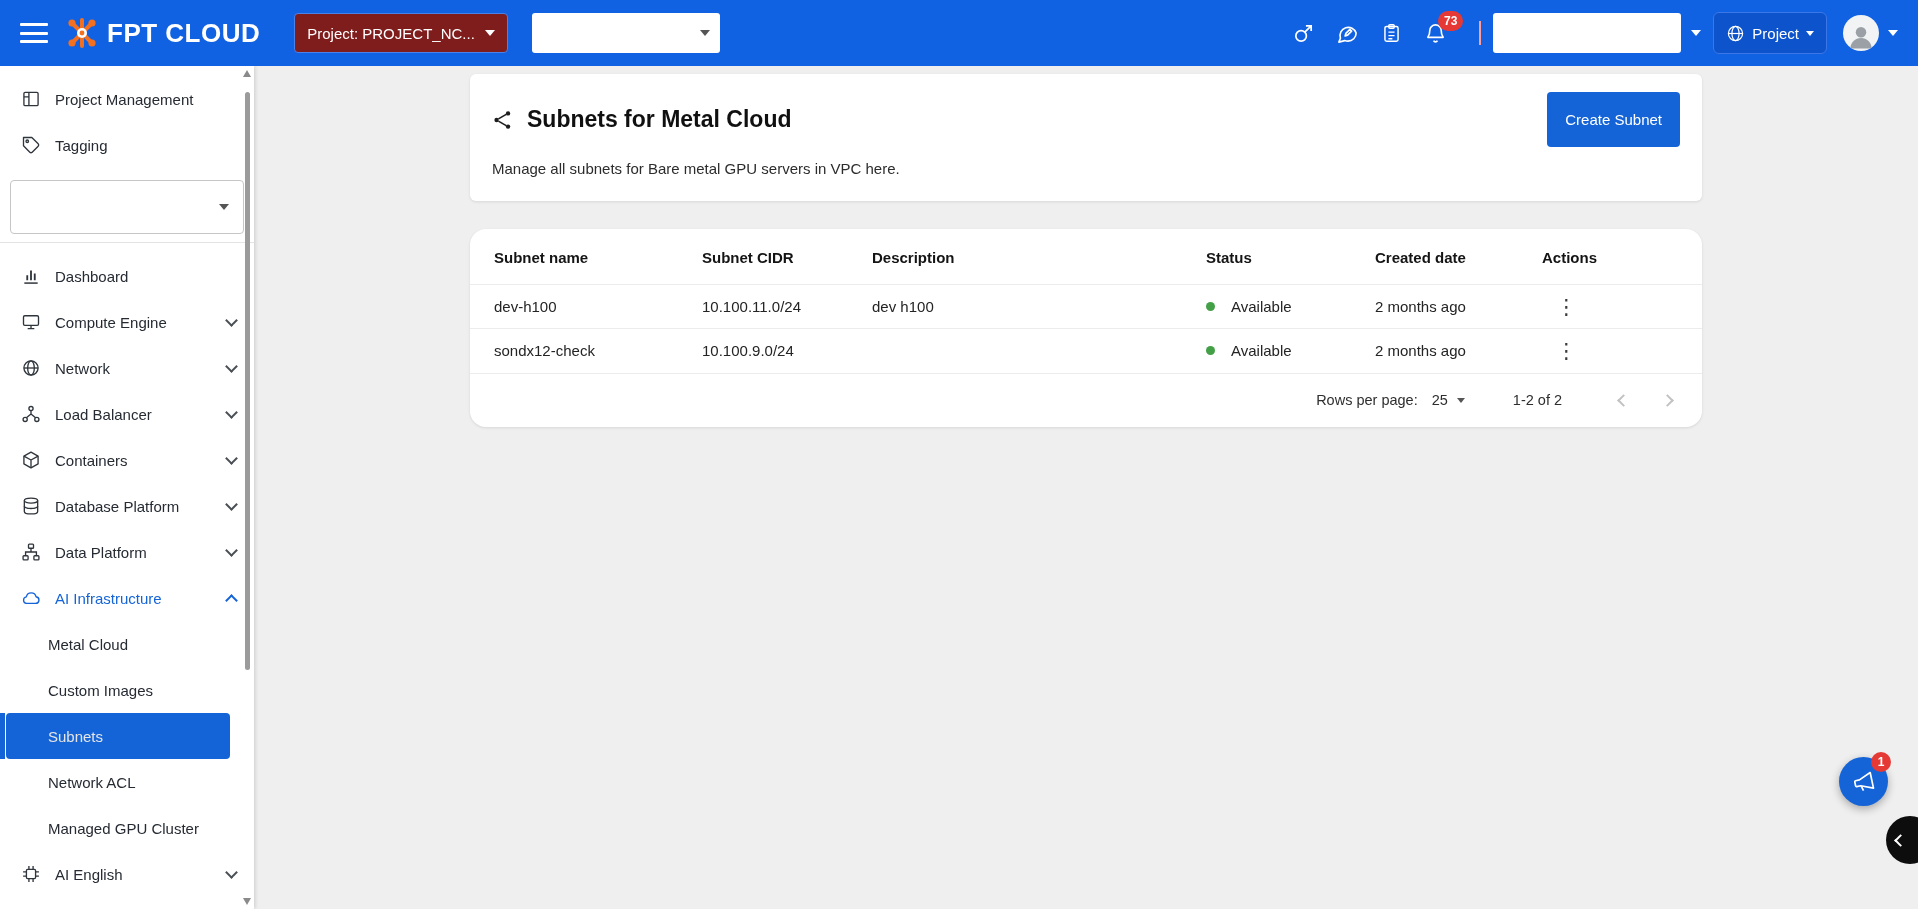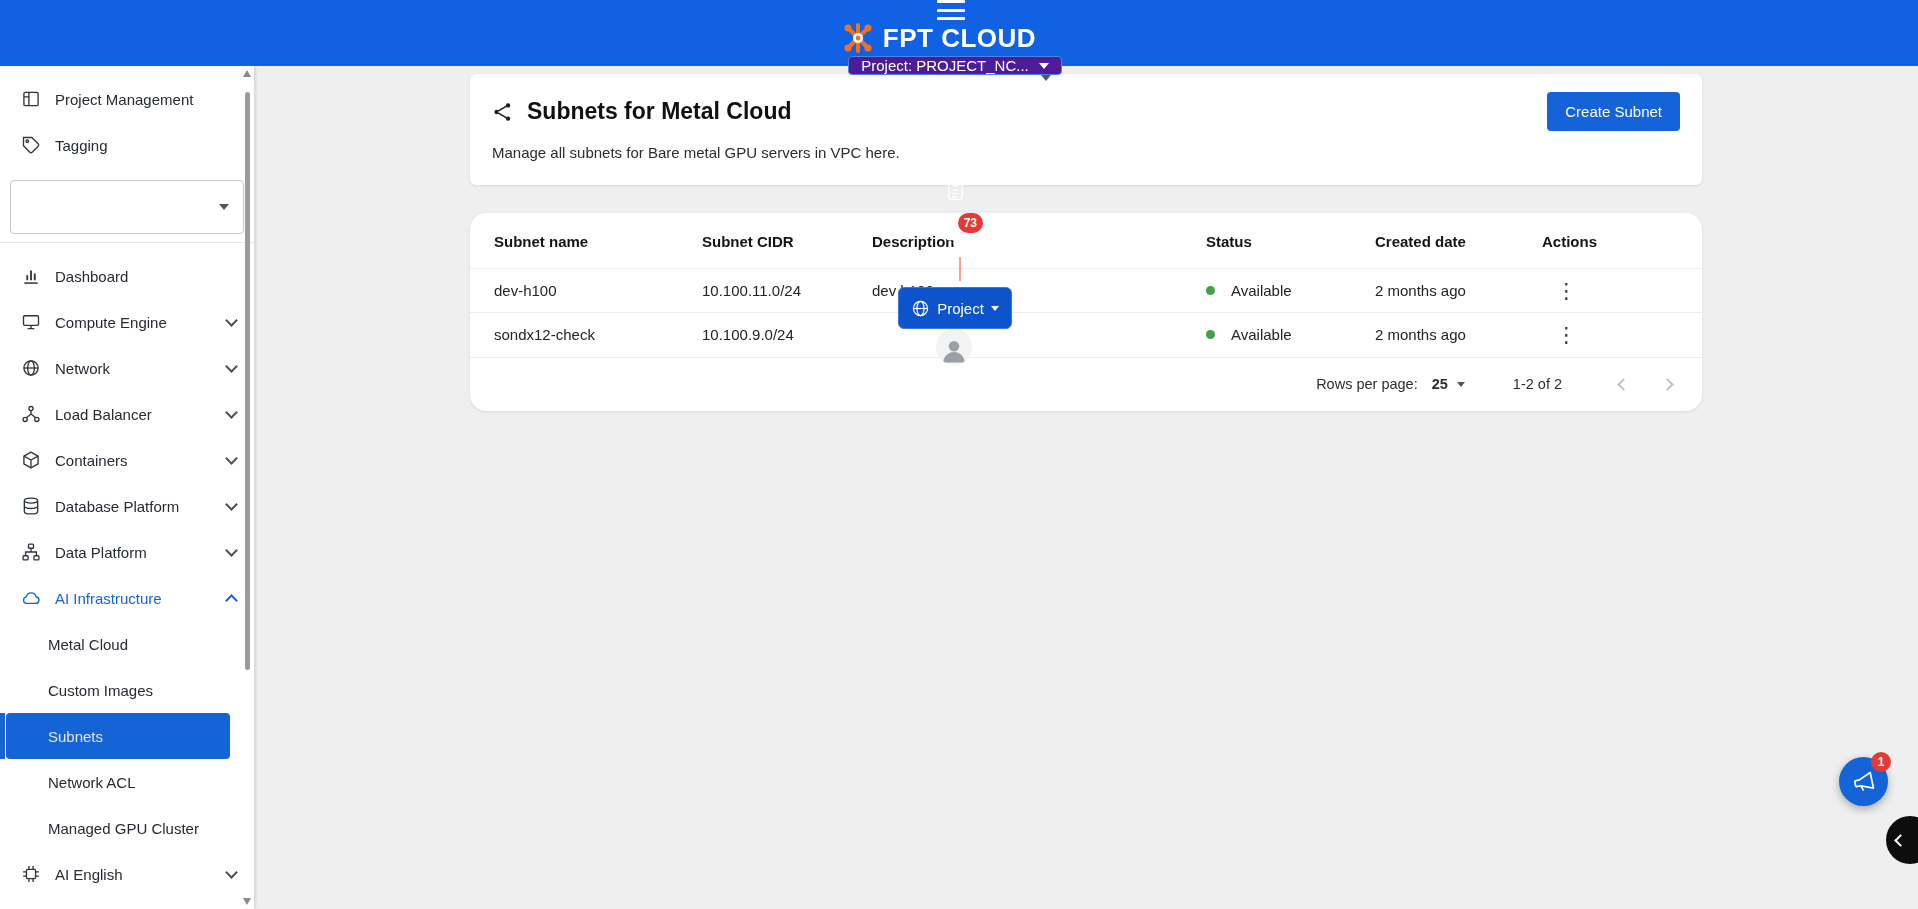--- a/index.html
+++ b/index.html
@@ -1,25 +1,25 @@
 <!DOCTYPE html>
 <html><head>
 <meta charset="utf-8">
 <style>
   * { margin:0; padding:0; box-sizing:border-box; }
   html,body { width:1918px; height:909px; overflow:hidden; }
   body { font-family:"Liberation Sans","DejaVu Sans",sans-serif; background:#efefef; color:#222; }
 
   
-  .topbar { height:66px; background:#1162e2; display:flex; align-items:center; padding:0 20px 0 12px; position:relative; z-index:20;flex-direction:column; }
+  .topbar { height:66px; background:#1162e2; display:flex; align-items:center; padding:0 20px 0 12px; position:relative; z-index:20; }
   .hamburger { width:28px; height:20px; display:flex; flex-direction:column; justify-content:space-between; cursor:pointer; margin:0 16px 0 8px; flex-shrink:0; }
   .hamburger span { display:block; height:3px; background:#fff; border-radius:1px; }
   .logo { display:flex; align-items:center; gap:7px; margin-right:34px; cursor:pointer; flex-shrink:0; }
   .logo-text { color:#fff; font-size:26px; font-weight:bold; letter-spacing:.5px; white-space:nowrap; }
-  .project-select { height:40px; min-width:198px; background:#4c1d95; border:1px solid #4a82ea; border-radius:4px; color:#fff; display:flex; align-items:center; justify-content:space-between; padding:0 12px; font-size:15px; gap:10px; cursor:pointer; font-family:inherit; }
+  .project-select { height:40px; min-width:198px; background:#7f1d1d; border:1px solid #4a82ea; border-radius:4px; color:#fff; display:flex; align-items:center; justify-content:space-between; padding:0 12px; font-size:15px; gap:10px; cursor:pointer; font-family:inherit; }
   .combo { height:40px; width:188px; background:#fff; border-radius:3px; display:flex; align-items:center; justify-content:flex-end; padding:0 10px; cursor:pointer; }
   .combo.first { margin-left:24px; }
   .caret { width:0; height:0; border-left:5px solid transparent; border-right:5px solid transparent; border-top:6px solid #fff; display:inline-block; }
   .caret.dark { border-top-color:#555; }
   .caret.small { border-left-width:4px; border-right-width:4px; border-top-width:5px; }
   .spacer { flex:1; }
   .icon-btn { width:44px; height:44px; display:flex; align-items:center; justify-content:center; color:#fff; cursor:pointer; position:relative; flex-shrink:0; }
   .badge { position:absolute; top:0px; right:-6px; background:#e53935; color:#fff; font-size:12px; font-weight:bold; line-height:1; padding:4px 6px; border-radius:10px; }
   .topbar-divider { width:2px; height:24px; background:#ff9d9d; margin:0 12px 0 22px; flex-shrink:0; }
   .lone-caret { margin:0 12px 0 10px; cursor:pointer; }
@@ -53,35 +53,35 @@
   .scroll-down { position:absolute; bottom:4px; right:3px; width:0; height:0; border-left:4px solid transparent; border-right:4px solid transparent; border-top:7px solid #8a8a8a; }
   .scroll-thumb { position:absolute; top:26px; right:4px; width:5px; height:578px; background:#9b9b9b; border-radius:3px; cursor:pointer; }
 
   
   .content { flex:1; padding-top:8px; overflow:hidden; }
   .container { width:1232px; margin:0 auto; }
   .header-card { background:#fff; border-radius:6px; box-shadow:0 1px 3px rgba(0,0,0,.1); padding:18px 22px 24px; }
   .title-row { display:flex; align-items:center; gap:13px; }
   .title-icon { display:flex; color:#1d1d1d; }
   .page-title { font-size:23px; font-weight:bold; color:#101010; }
-  .btn-primary { margin-left:auto; background:#1464d8; color:#fff; border:none; border-radius:4px; height:39px; padding:0 18px; font-size:15px; font-weight:500; cursor:pointer; font-family:inherit; }
+  .btn-primary { margin-left:auto; background:#1464d8; color:#fff; border:none; border-radius:4px; height:55px; padding:0 18px; font-size:15px; font-weight:500; cursor:pointer; font-family:inherit; }
   .subtitle { margin-top:13px; font-size:15px; color:#2c2c2c; }
 
   .table-card { margin-top:28px; background:#fff; border-radius:16px; box-shadow:0 1px 3px rgba(0,0,0,.1); overflow:hidden; }
   table { width:100%; border-collapse:collapse; }
   th { text-align:left; font-size:15px; font-weight:bold; color:#141414; padding:20px 10px 18px; white-space:nowrap; }
   th:first-child, td:first-child { padding-left:24px; }
   td { font-size:15px; color:#242424; padding:0 10px; height:44px; border-top:1px solid #ececec; }
   .status { display:flex; align-items:center; gap:16px; }
   .dot { width:9px; height:9px; border-radius:50%; background:#43a047; flex-shrink:0; }
   .kebab { font-size:21px; color:#3a3a3a; cursor:pointer; padding:2px 8px; display:inline-block; margin-left:6px; }
 
   .table-footer { border-top:1px solid #ececec; display:flex; align-items:center; justify-content:flex-end; height:54px; padding-right:16px; font-size:14.5px; color:#2e2e2e; }
   .rpp-label { margin-right:14px; }
-  .rpp-select { display:flex; align-items:center; gap:9px; cursor:pointer; margin-right:48px;font-weight:bold; }
+  .rpp-select { display:flex; align-items:center; gap:9px; cursor:pointer; margin-right:48px; }
   .range { margin-right:36px; }
   .page-btn { width:38px; height:38px; display:flex; align-items:center; justify-content:center; color:#c2c2c2; cursor:pointer; margin-left:6px; }
 
   
   .announce-fab { position:fixed; right:30px; bottom:103px; width:49px; height:49px; border-radius:50%; background:#1464d8; display:flex; align-items:center; justify-content:center; color:#fff; cursor:pointer; box-shadow:0 3px 8px rgba(0,0,0,.3); z-index:30; }
   .announce-fab svg { transform:rotate(-12deg); }
   .fab-badge { position:absolute; top:-5px; right:-3px; background:#e53935; color:#fff; width:20px; height:20px; border-radius:50%; font-size:12px; font-weight:bold; display:flex; align-items:center; justify-content:center; }
   .edge-toggle { position:fixed; right:-16px; bottom:45px; width:48px; height:48px; border-radius:50%; background:#0d0d0d; color:#fff; display:flex; align-items:center; padding-left:10px; cursor:pointer; z-index:30; }
 </style>
 </head>

